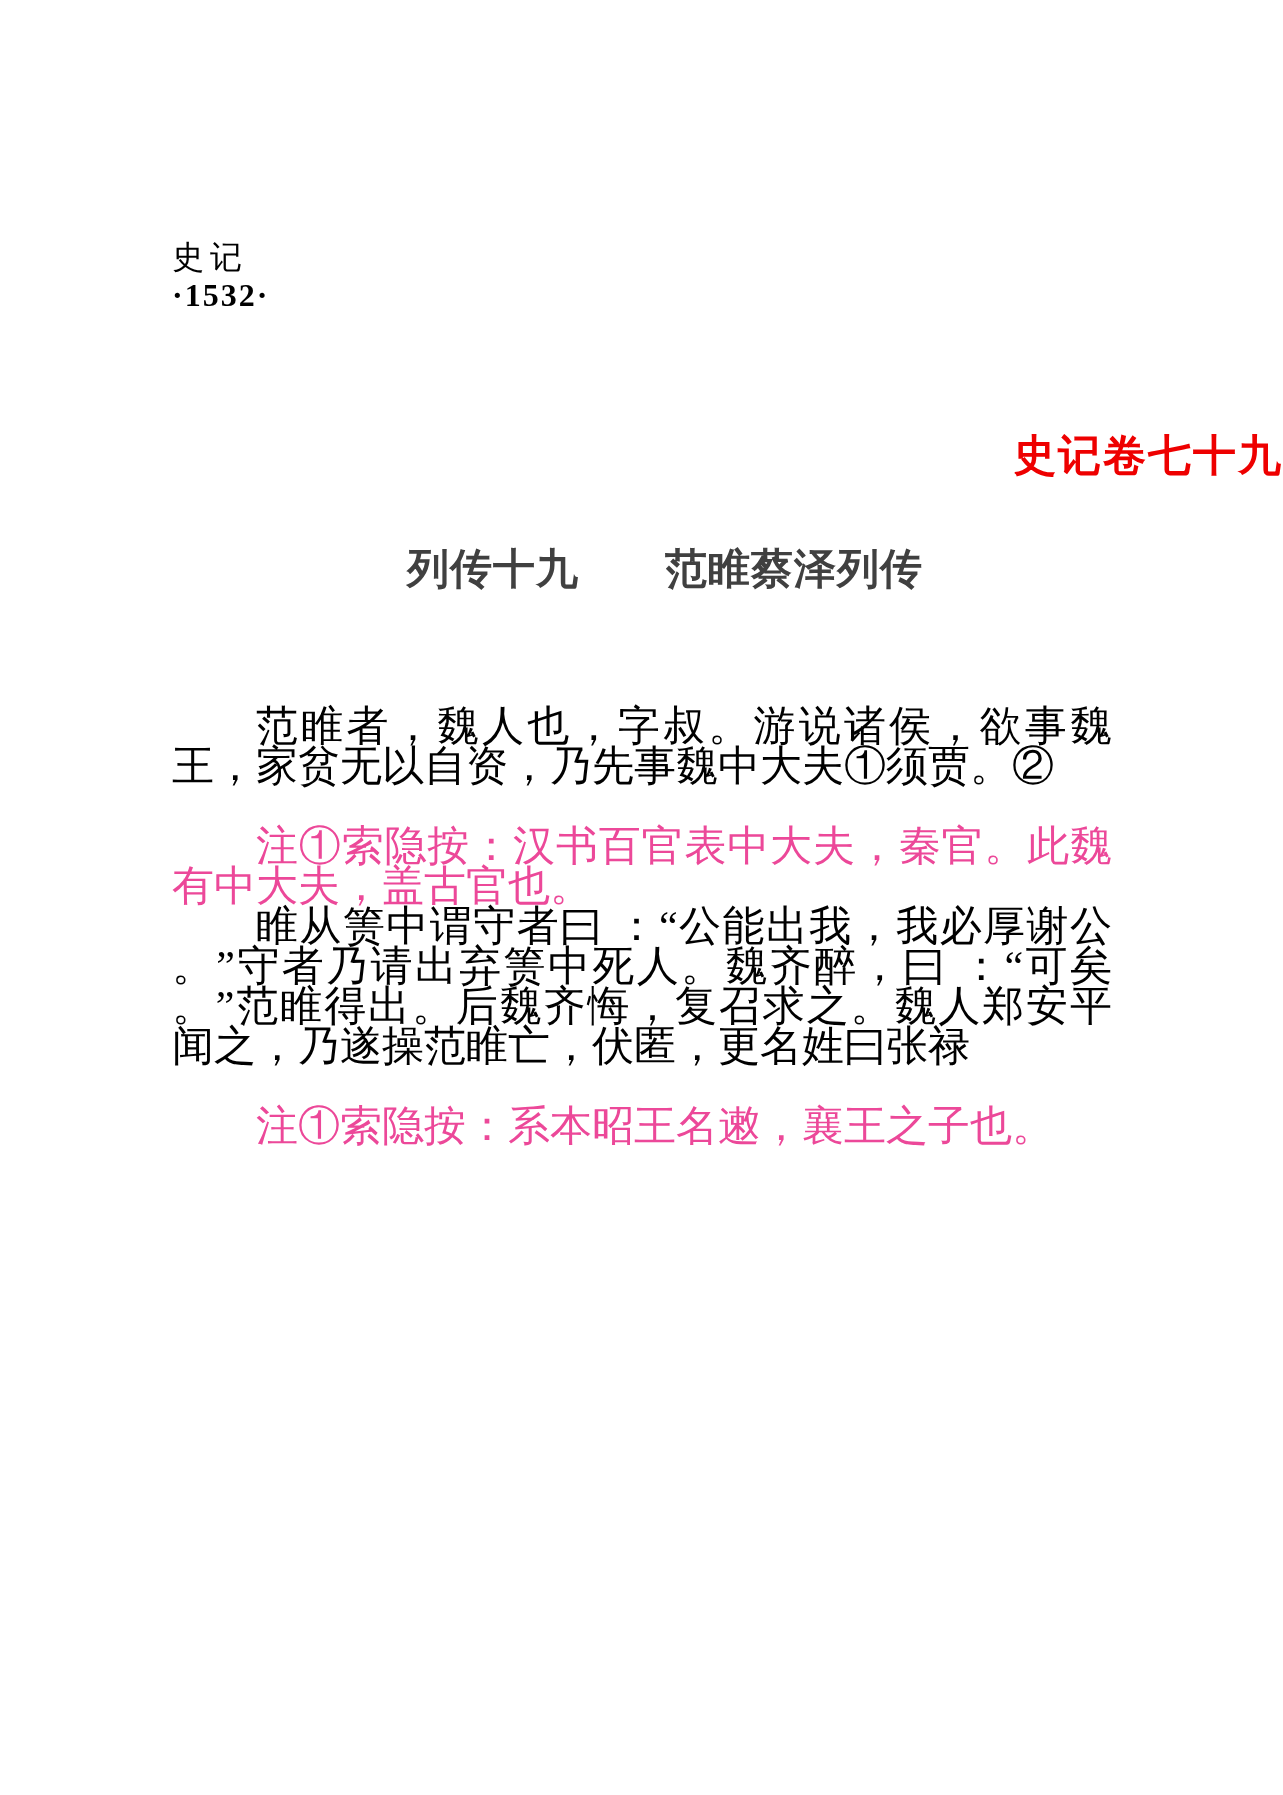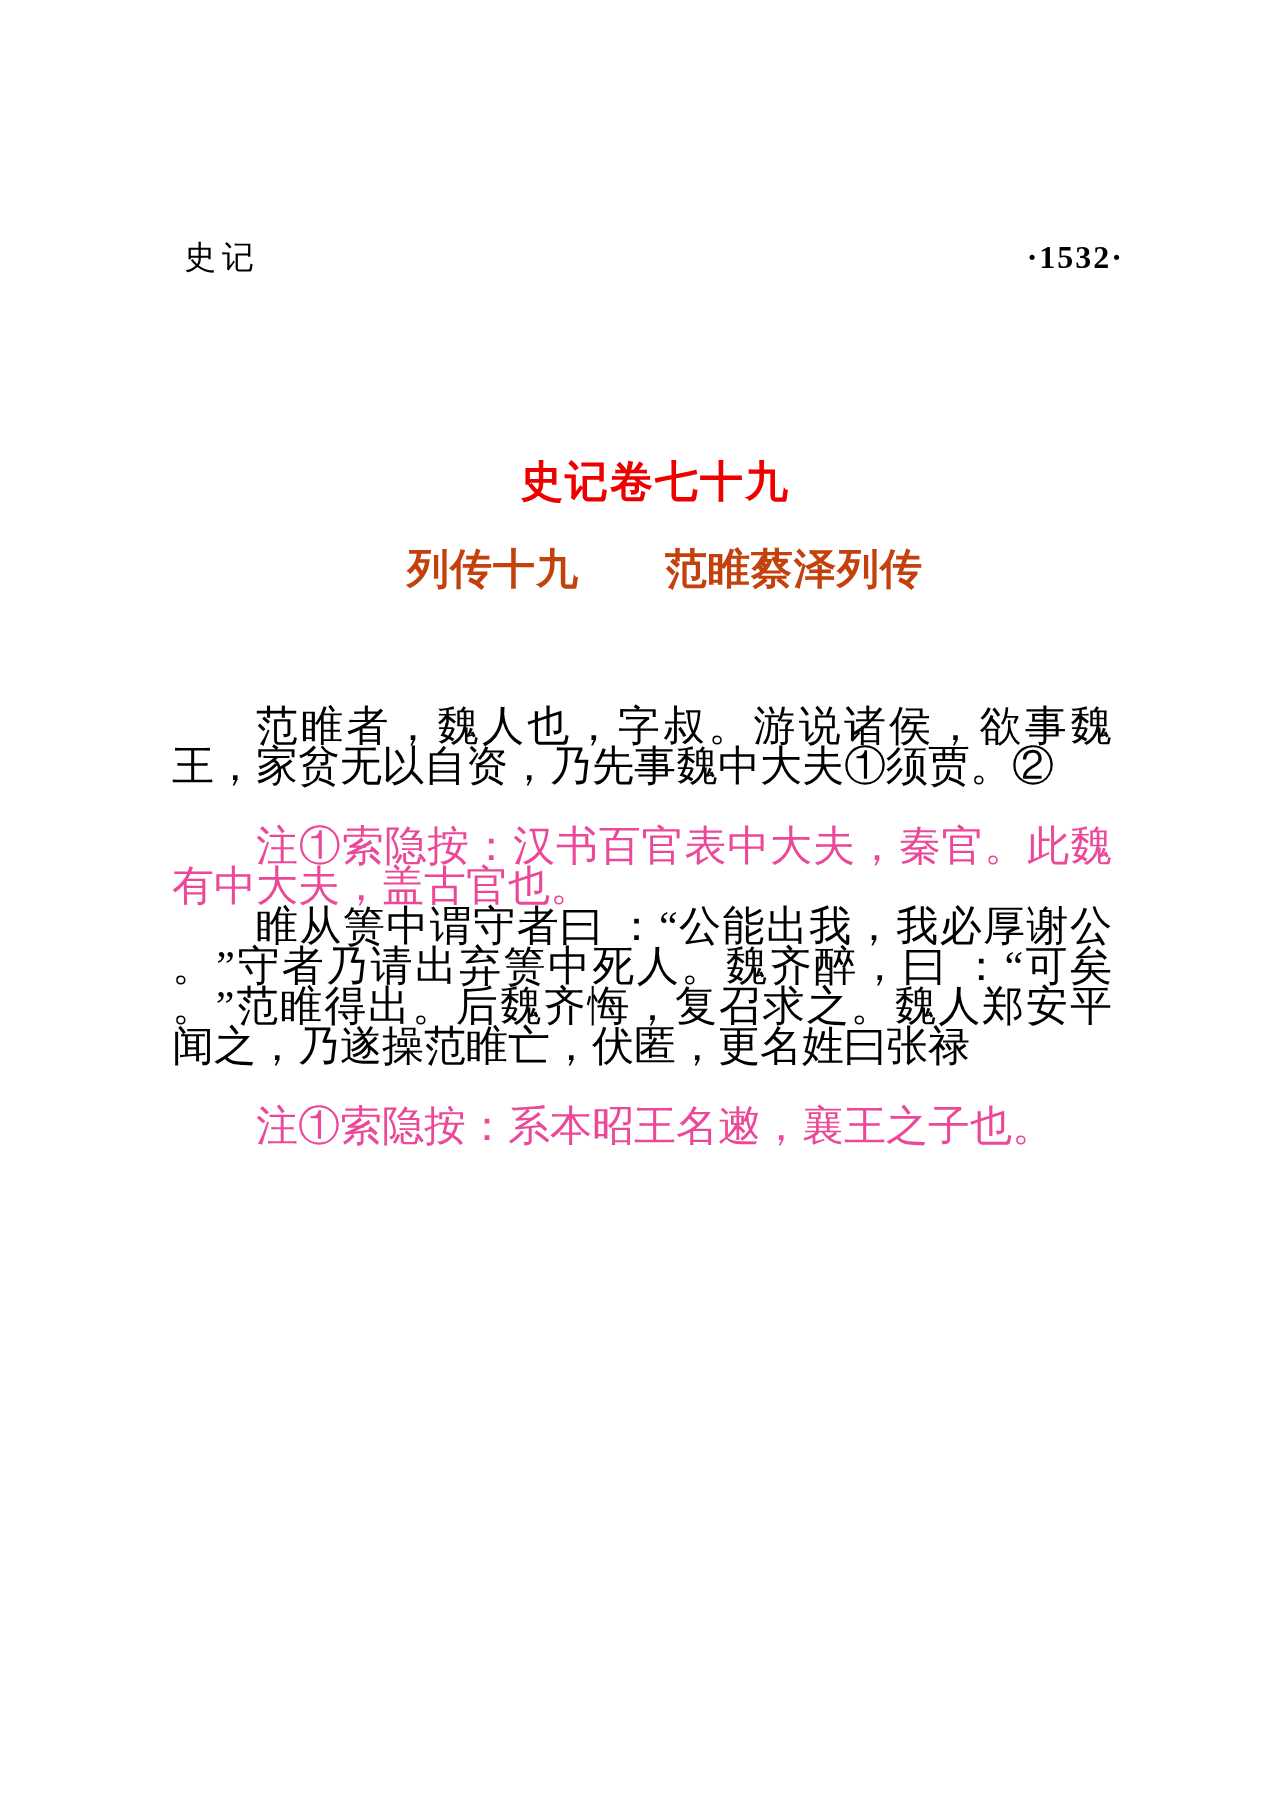--- a/index.html
+++ b/index.html
@@ -10,55 +10,56 @@
     height: 1795px;
     margin: 0 auto;
     background: #ffffff;
     overflow: hidden;
     font-family: "Liberation Serif", "DejaVu Serif", serif;
     color: #000000;
   }
   .page-header {
     position: absolute;
     top: 238px;
-    left: 184px;
+    left: 172px;
     width: 940px;
     display: flex;
-    justify-content: space-between;
+    justify-content: center;
     align-items: baseline;
     font-size: 32px;
     line-height: 1.2;
+    flex-direction: column;
   }
   .running-title { letter-spacing: 6px; }
   .page-number { letter-spacing: 2px; font-weight: bold; }
   .chapter-title {
     position: absolute;
-    top: 458px;
+    top: 432px;
     left: 0;
     width: 100%;
-    text-align: center;
+    text-align: right;
     font-family: "Liberation Sans", "DejaVu Sans", sans-serif;
     font-weight: bold;
     font-size: 43px;
     line-height: 1.1;
     color: #ee0000;
     letter-spacing: 2px;
     padding-left: 27px;
   }
   .chapter-subtitle {
     position: absolute;
     top: 545px;
     left: 0;
     width: 100%;
     text-align: center;
     font-family: "Liberation Sans", "DejaVu Sans", sans-serif;
     font-weight: bold;
     font-size: 42px;
     line-height: 1.15;
-    color: #c2410c;
+    color: #404040;
     letter-spacing: 1px;
     padding-left: 47px;
   }
   .content {
     position: absolute;
     top: 706px;
     left: 172px;
     width: 940px;
     font-size: 42px;
     line-height: 40px;

